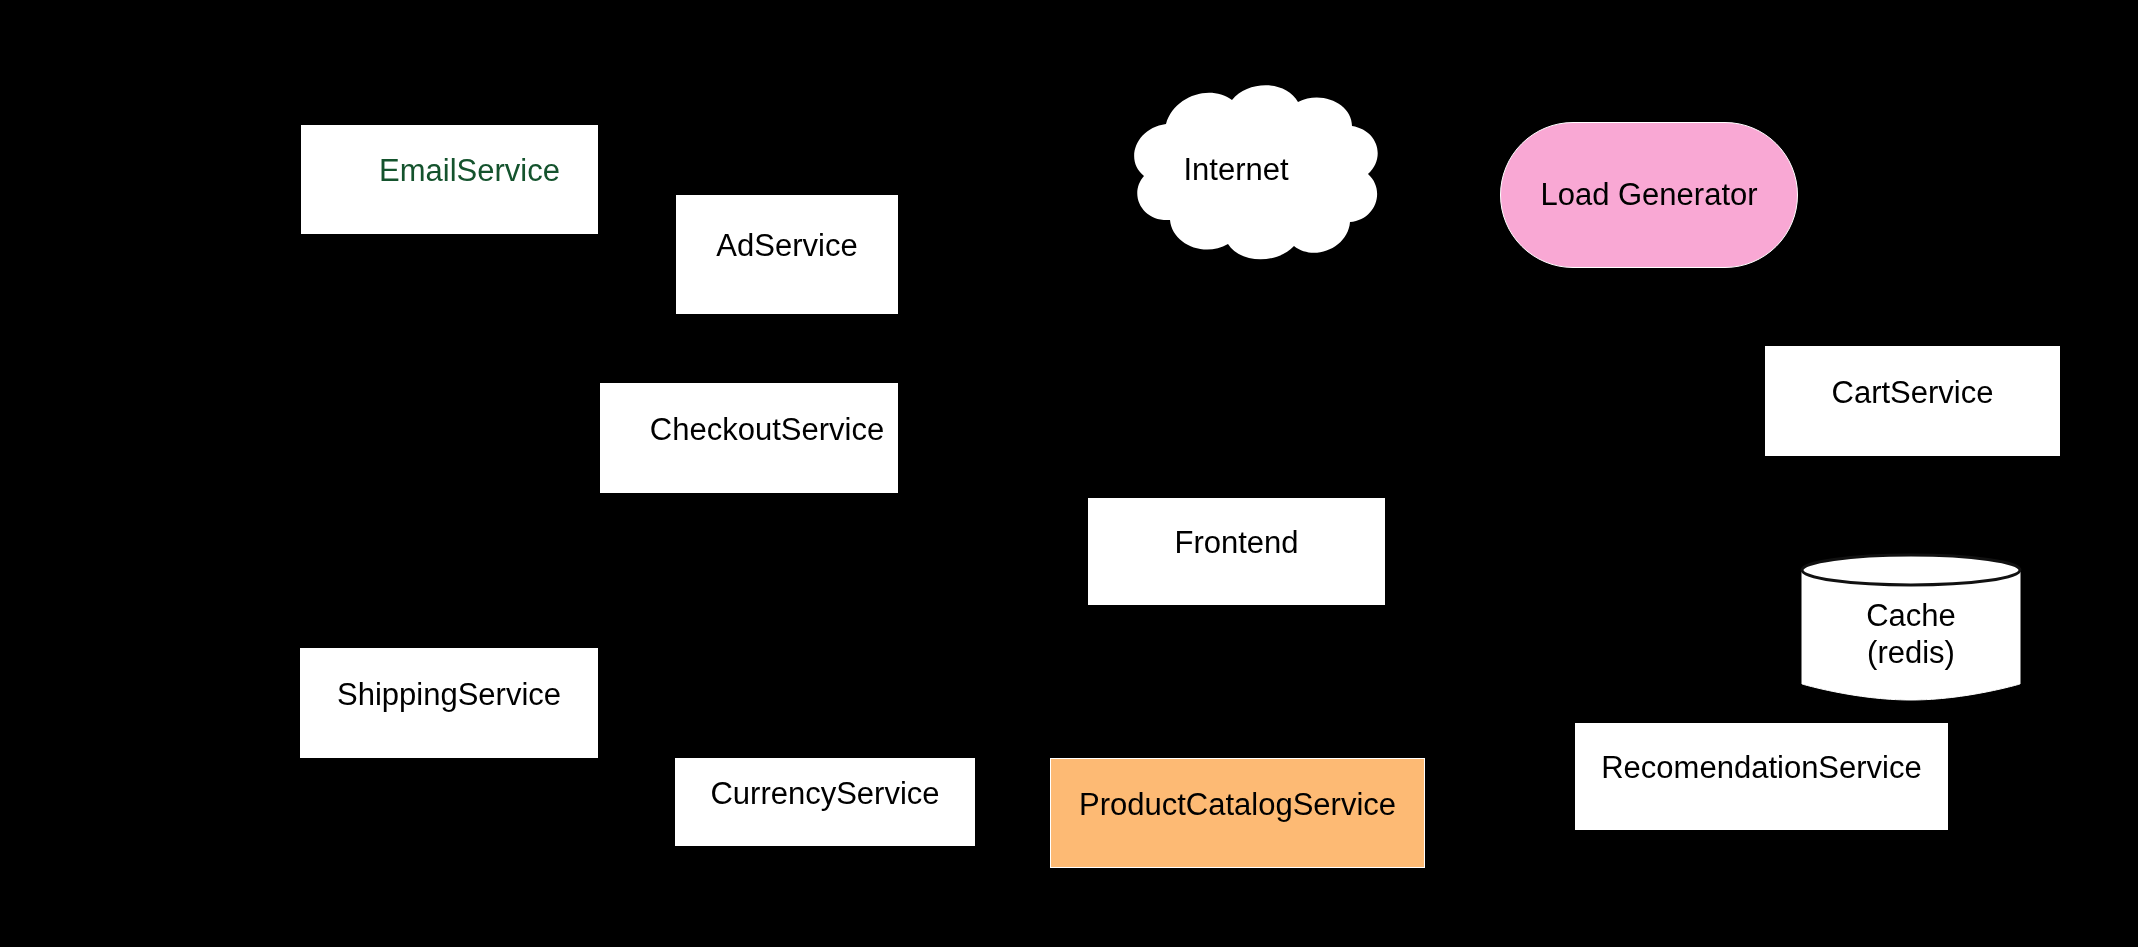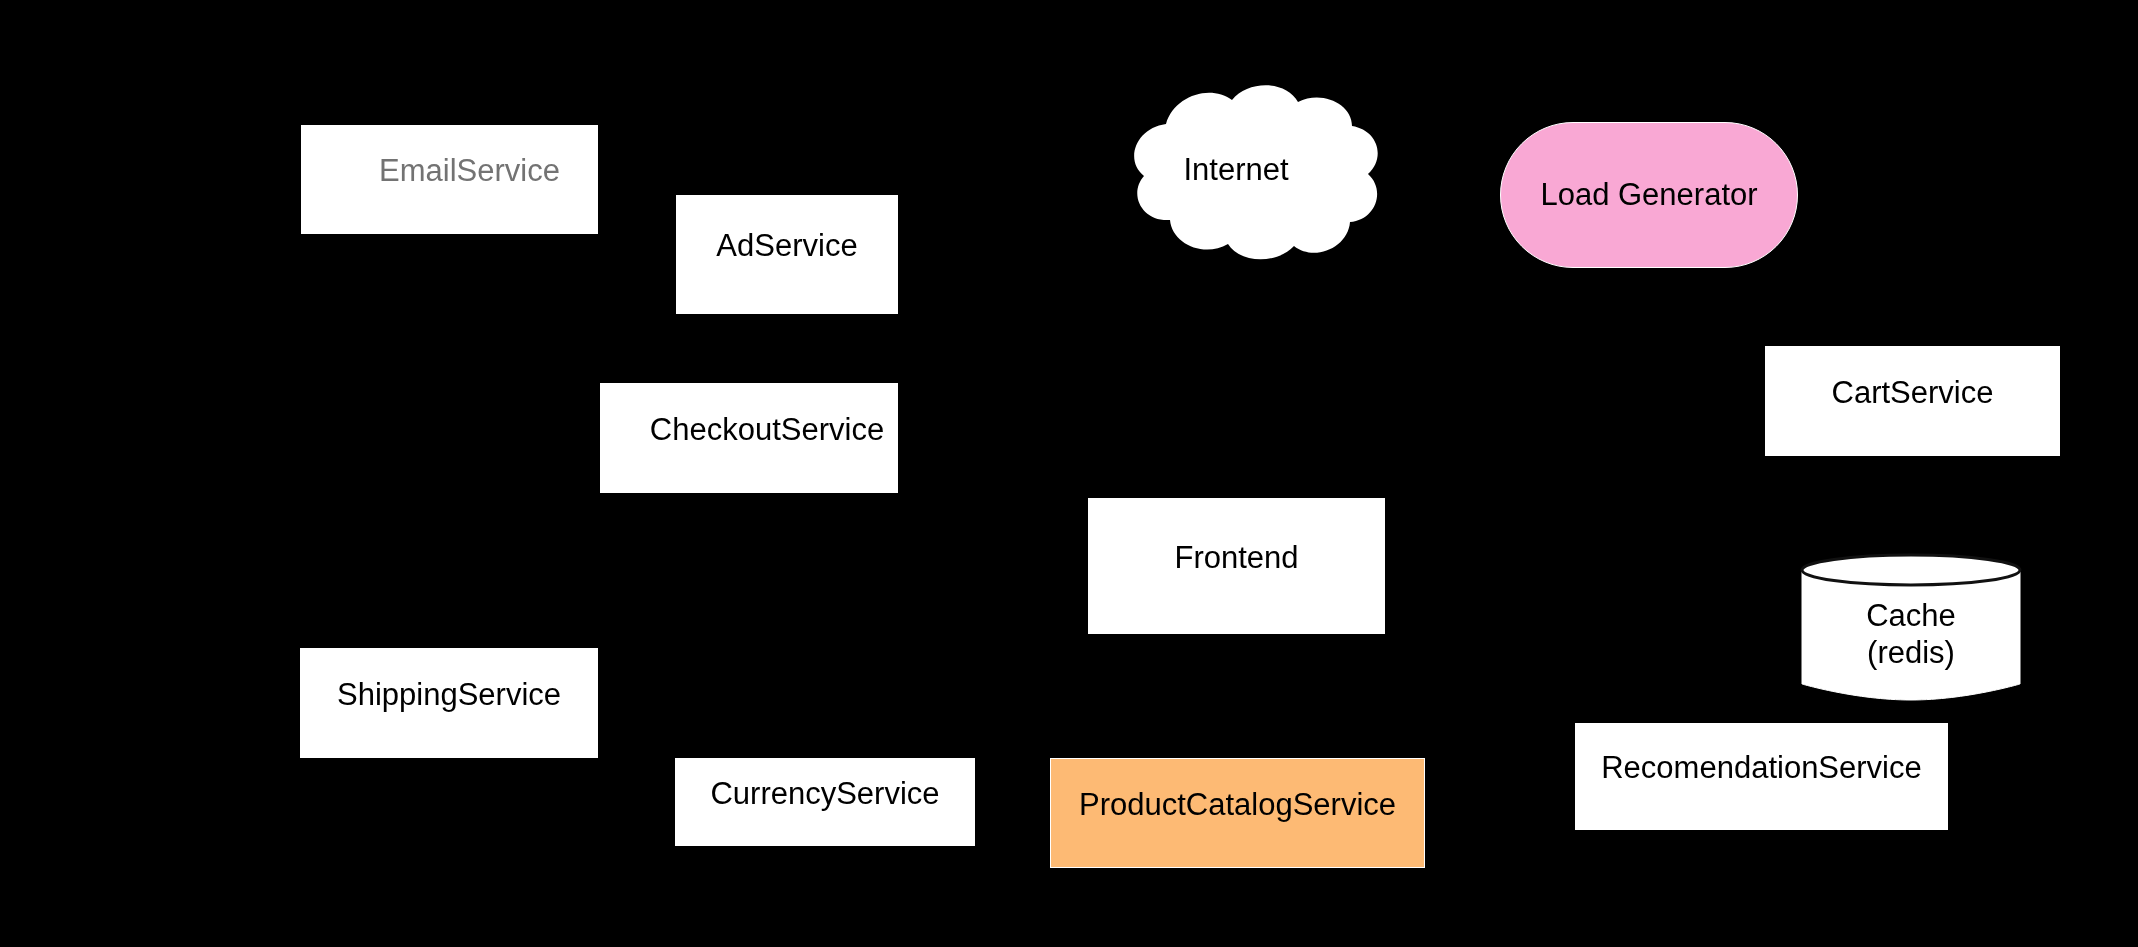--- a/index.html
+++ b/index.html
@@ -70,41 +70,41 @@
   .node-cyl .node-label {
     position: relative;
     z-index: 2;
   }
 </style>
 </head>
 <body>
 
 <div id="canvas" style="background: rgb(0, 0, 0); width: 2138px; height: 947px;">
     <div class="node node-rect" style="left: 301px; top: 125px; width: 297px; height: 109px; background: rgb(255, 255, 255);">
-      <span class="node-label" style="font-size: 31px; color: #737373; transform: translateY(-8px); margin-left: 40px;">EmailService</span>
+      <span class="node-label" style="font-size: 31px; color: #14532d; transform: translateY(-8px); margin-left: 40px;">EmailService</span>
     </div>
     <div class="node node-rect" style="left: 676px; top: 195px; width: 222px; height: 119px; background: rgb(255, 255, 255);">
       <span class="node-label" style="font-size: 31px; color: rgb(0, 0, 0); transform: translateY(-8px);">AdService</span>
     </div>
     <div class="node node-cloud" style="left: 1090px; top: 78px; width: 292px; height: 184px;">
       <svg viewBox="0 0 292 184" preserveAspectRatio="none" aria-hidden="true">
         <path fill="#ffffff" d="M 76 46 C 84 18, 120 6, 142 22 C 158 2, 196 2, 208 24 C 232 12, 262 26, 262 48 C 288 52, 296 80, 278 96 C 296 112, 286 142, 260 144 C 258 170, 224 184, 204 168 C 188 186, 150 186, 138 166 C 114 180, 82 166, 80 142 C 52 144, 38 116, 54 98 C 34 82, 46 50, 76 46 Z"></path>
       </svg>
       <span class="node-label" style="font-size: 31px; color: rgb(0, 0, 0); text-align: center;">Internet</span>
     </div>
     <div class="node node-stadium" style="left: 1500px; top: 122px; width: 298px; height: 146px; background: #f9a8d4; border-radius: 73px;">
       <span class="node-label" style="font-size: 31px; color: rgb(0, 0, 0);">Load Generator</span>
     </div>
     <div class="node node-rect" style="left: 1765px; top: 346px; width: 295px; height: 110px; background: rgb(255, 255, 255);">
       <span class="node-label" style="font-size: 31px; color: rgb(0, 0, 0); transform: translateY(-8px);">CartService</span>
     </div>
     <div class="node node-rect" style="left: 600px; top: 383px; width: 298px; height: 110px; background: rgb(255, 255, 255); padding-left: 36px;">
       <span class="node-label" style="font-size: 31px; color: rgb(0, 0, 0); transform: translateY(-8px);">CheckoutService</span>
     </div>
-    <div class="node node-rect" style="left: 1088px; top: 498px; width: 297px; height: 136px; background: rgb(255, 255, 255);">
+    <div class="node node-rect" style="left: 1088px; top: 498px; width: 297px; height: 107px; background: rgb(255, 255, 255);">
       <span class="node-label" style="font-size: 31px; color: rgb(0, 0, 0); transform: translateY(-8px);">Frontend</span>
     </div>
     <div class="node node-cyl" style="left: 1800px; top: 553px; width: 222px; height: 148px;">
       <svg viewBox="0 0 222 148" preserveAspectRatio="none" aria-hidden="true">
         <path fill="#ffffff" stroke="#ffffff" stroke-width="1" d="M 2 17 L 2 131 C 2 131, 56 147, 111 147 C 166 147, 220 131, 220 131 L 220 17 Z"></path>
         <ellipse cx="111" cy="17" rx="109" ry="15" fill="#ffffff" stroke="#111111" stroke-width="3"></ellipse>
       </svg>
       <span class="node-label" style="font-size: 31px; color: rgb(0, 0, 0); transform: translateY(8px);">Cache
 (redis)</span>
     </div>

